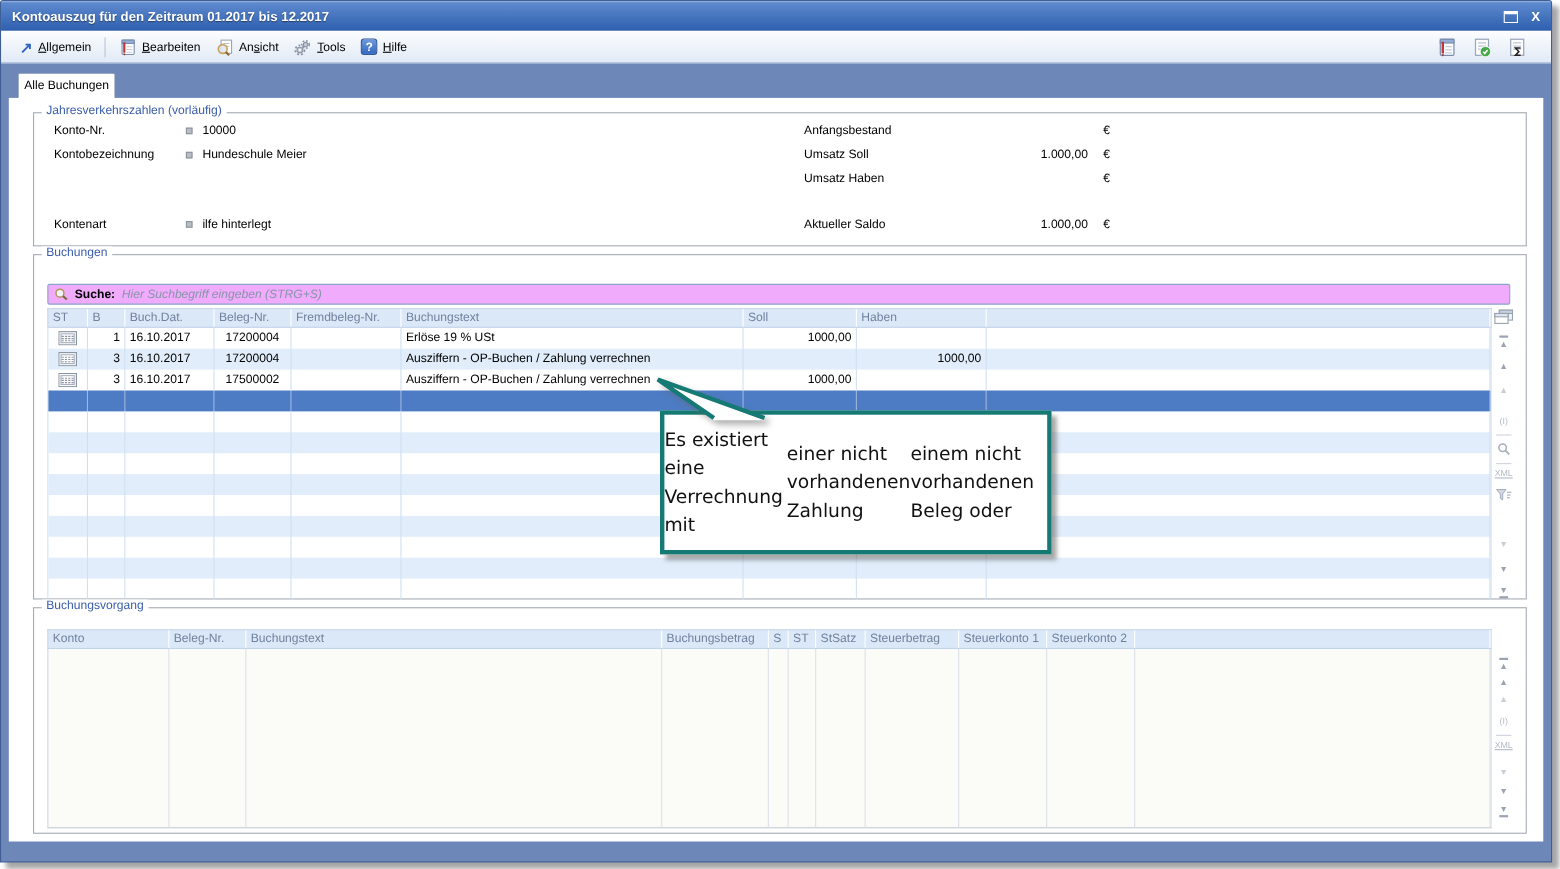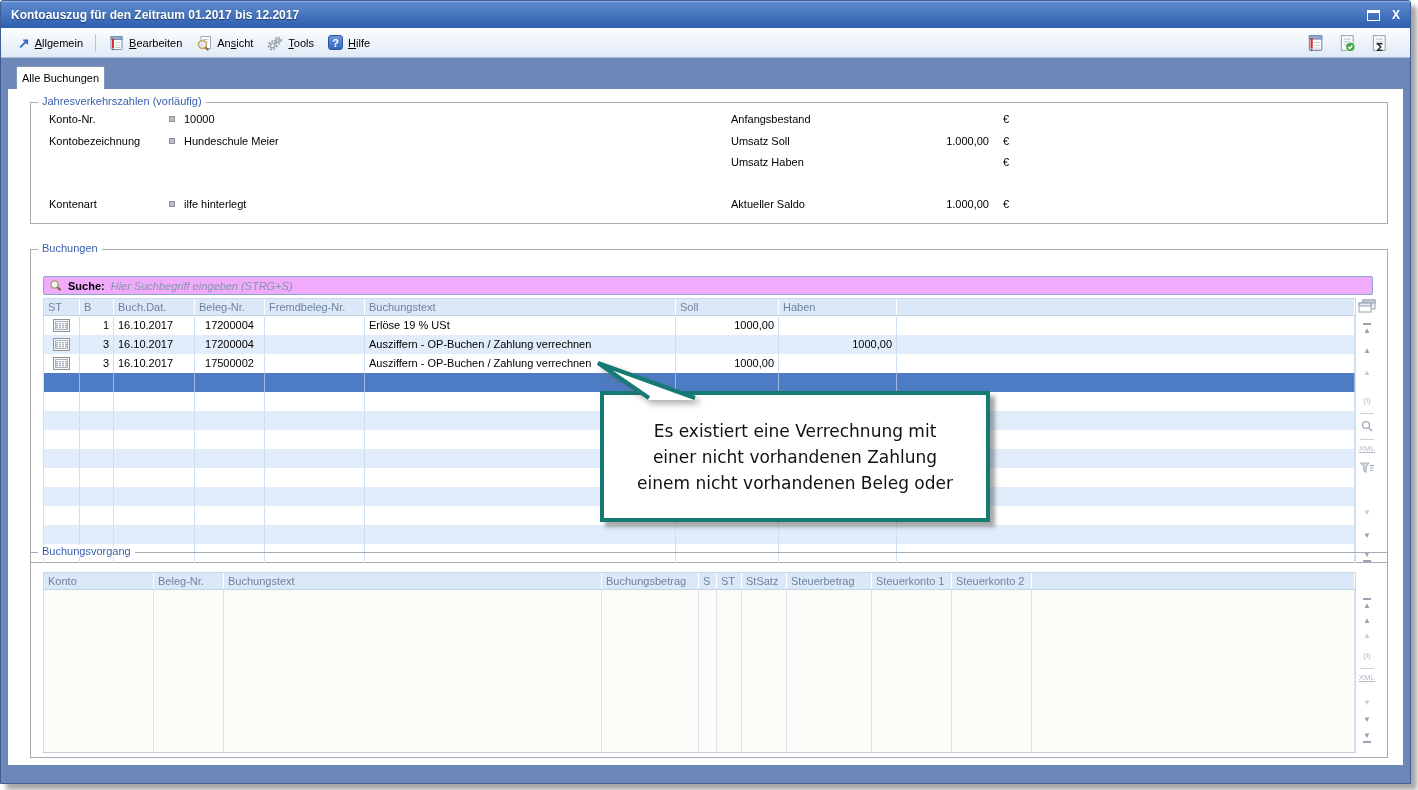--- a/index.html
+++ b/index.html
@@ -66,23 +66,23 @@
   .strip { position:absolute; width:28px; }
   .strip > * { position:absolute; left:50%; transform:translateX(-50%); cursor:pointer; }
   .arr { font-size:8px; color:#99a3b2; line-height:9px; }
   .pale { color:#c8cdd8; }
   .bart { border-top:2px solid #99a3b2; padding-top:1px; }
   .barb { border-bottom:2px solid #99a3b2; padding-bottom:1px; }
   .txti { font-size:8px; color:#b2bac6; letter-spacing:0; }
   .xmlt { text-decoration:underline; }
   .sep { width:14px; border-top:1px solid #ccd2dd; height:0; cursor:default; }
   
-  .co-box { position:absolute; left:569px; top:141px; width:390px; height:131px; background:#fff;
+  .co-box { position:absolute; left:569px; top:141px; width:356px; height:131px; background:#fff;
             border:4px solid #157974; box-shadow:5px 5px 4px rgba(95,95,95,.55); z-index:5;
-            display:flex; flex-direction:column; justify-content:center; align-items:center;
+            display:flex; flex-direction:row; justify-content:center; align-items:center;
             font-family:"DejaVu Sans",sans-serif; font-size:17px; line-height:26px; color:#111; }
   .co-beak { position:absolute; left:560px; top:104px; z-index:6; filter:drop-shadow(4px 4px 3px rgba(95,95,95,.5)); }
 </style>
 </head>
 <body>
 
 <svg width="0" height="0" style="position:absolute">
   <defs>
     <g id="g-journal">
       <rect x="3" y="1.5" width="11" height="13" rx="1" fill="#fff" stroke="#7a8db0"></rect>
@@ -220,21 +220,21 @@
       <span class="val-r" style="left:848px; top:32px;">1.000,00</span>
       <span class="abs" style="left:972px; top:32px;">€</span>
       <span class="abs" style="left:700px; top:53px;">Umsatz Haben</span>
       <span class="val-r" style="left:848px; top:53px;"></span>
       <span class="abs" style="left:972px; top:53px;">€</span>
       <span class="abs" style="left:700px; top:95px;">Aktueller Saldo</span>
       <span class="val-r" style="left:848px; top:95px;">1.000,00</span>
       <span class="abs" style="left:972px; top:95px;">€</span>
     </div>
 
-    <div class="fs" style="left:22px; top:142px; width:1358px; height:314px;margin-top:18px;">
+    <div class="fs" style="left:22px; top:142px; width:1358px; height:314px;">
       <span class="fs-legend">Buchungen</span>
 
       <div class="search">
         <svg width="13" height="13">
             <use href="#g-searchmag"></use>
           </svg>
         <span class="search-label">Suche:</span>
         <input type="text" placeholder="Hier Suchbegriff eingeben (STRG+S)" style="">
       </div>
 

